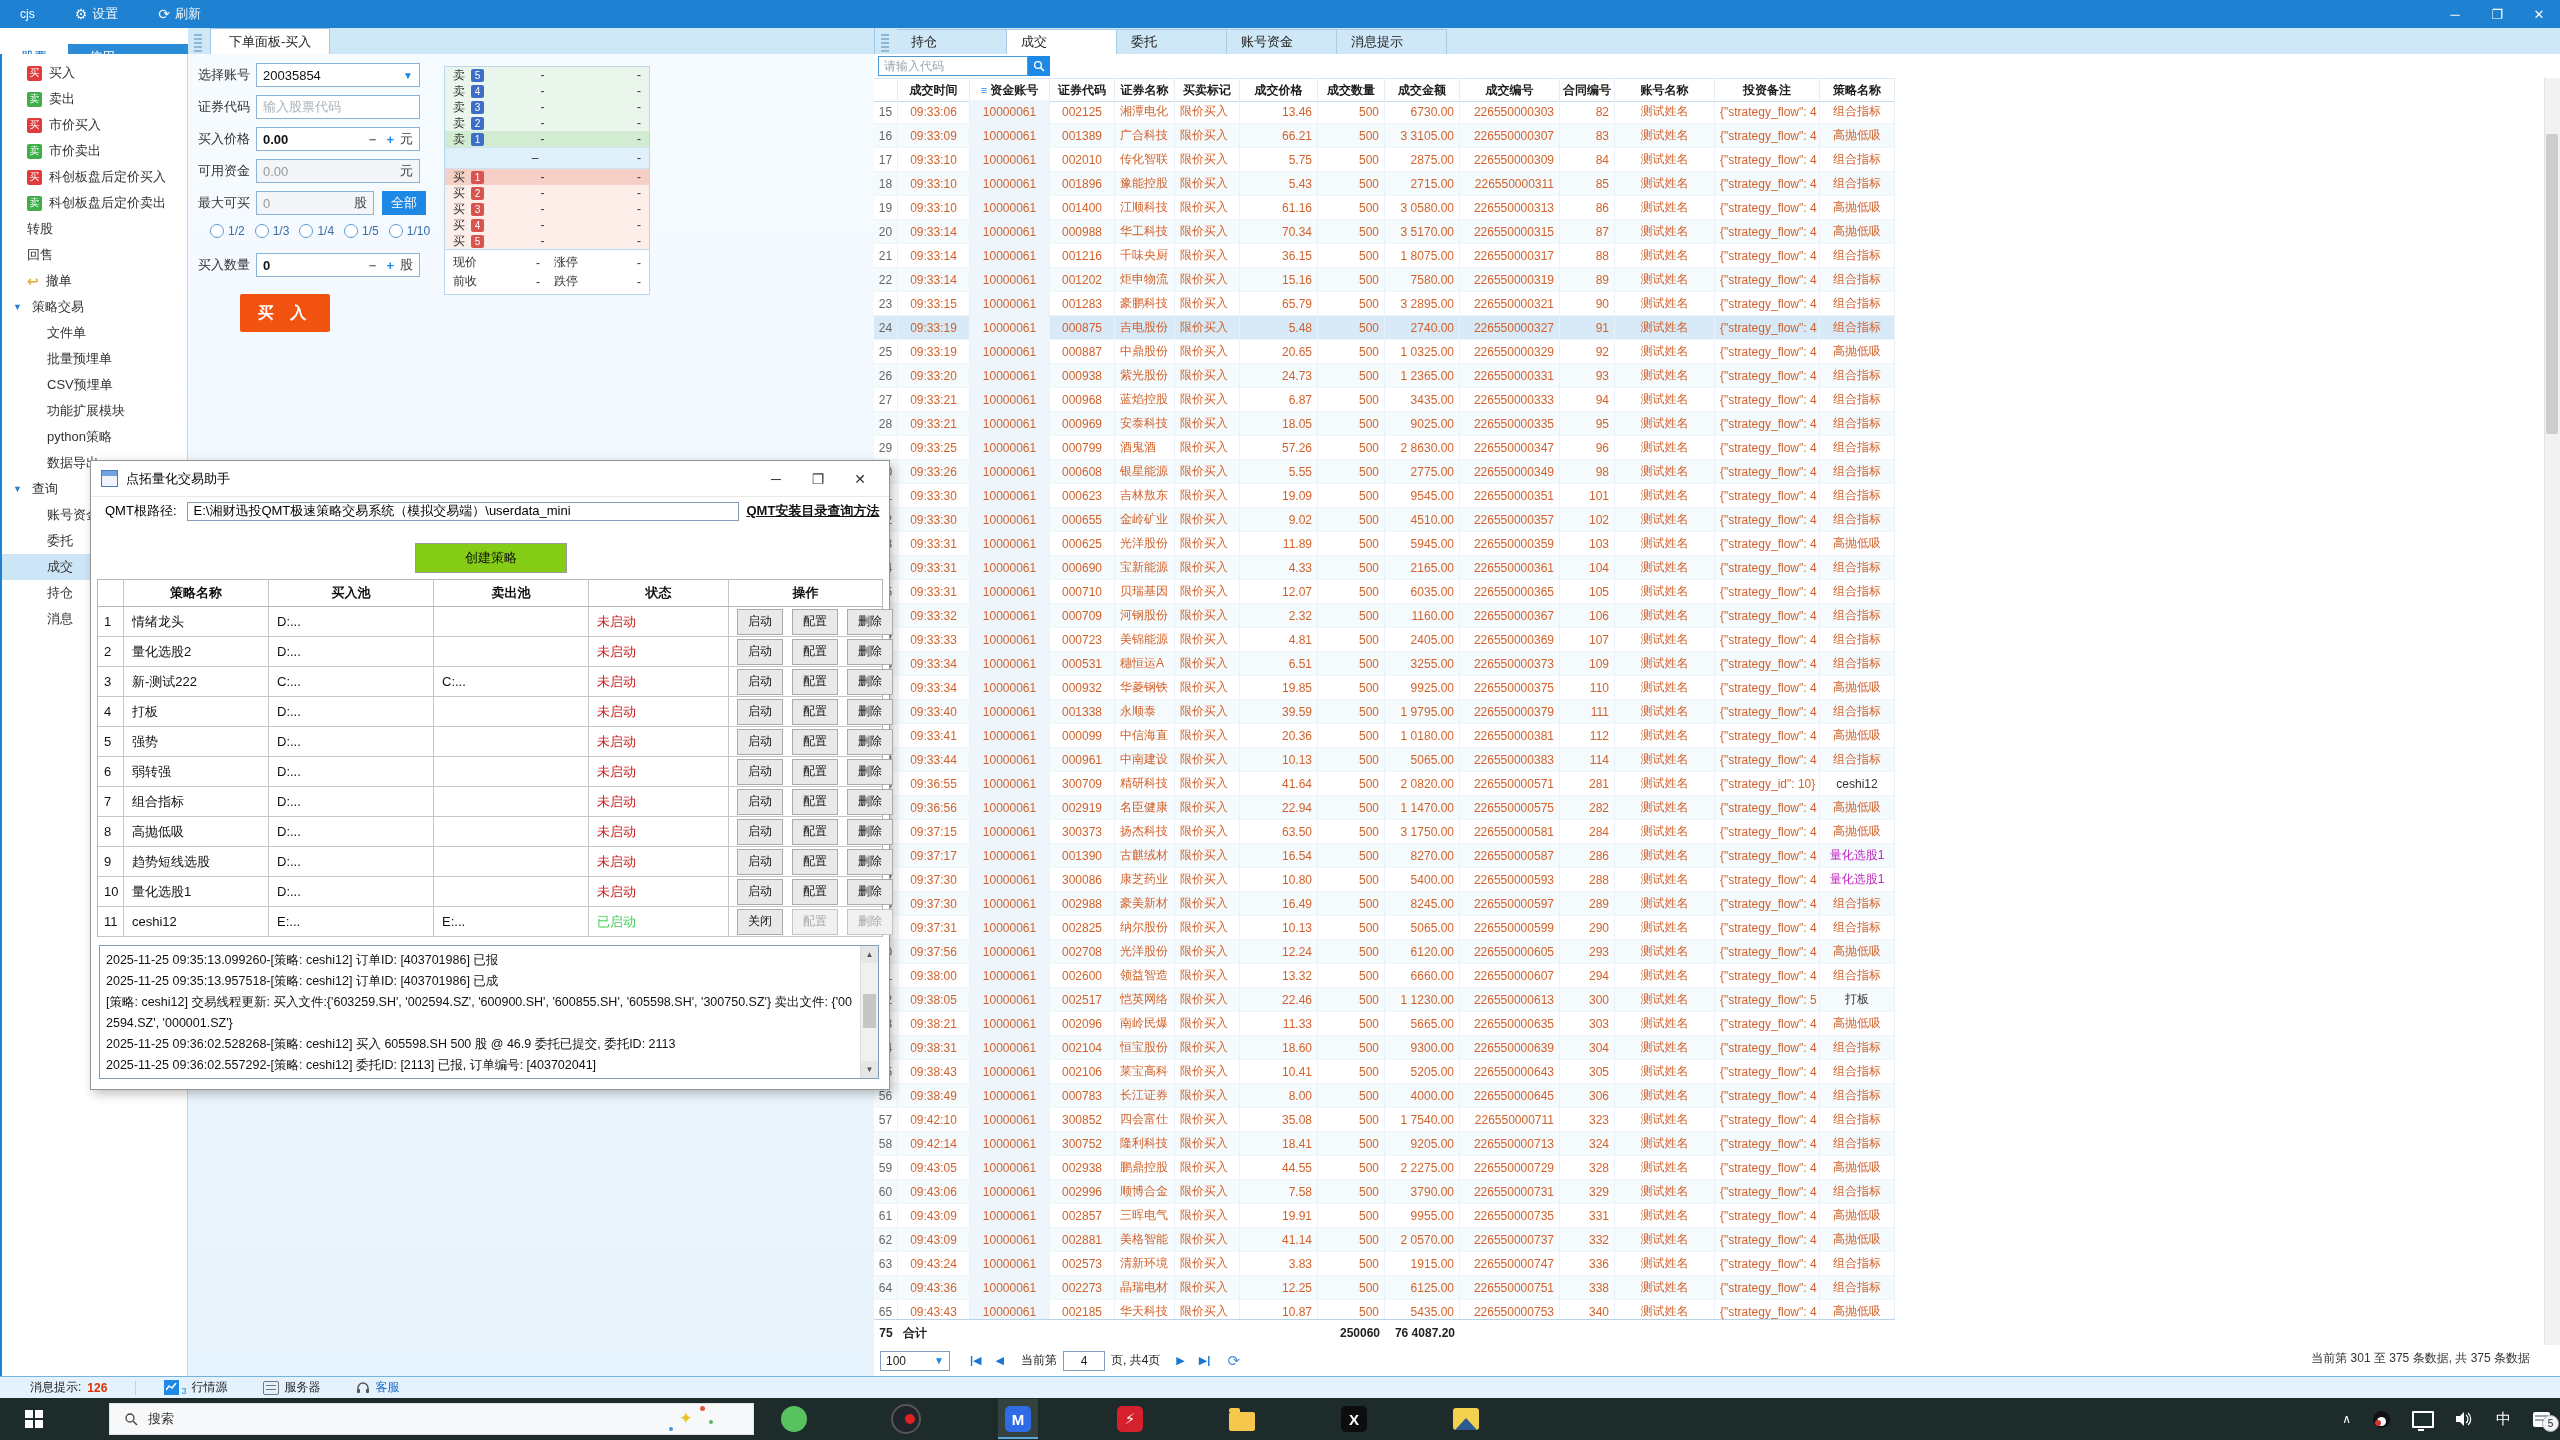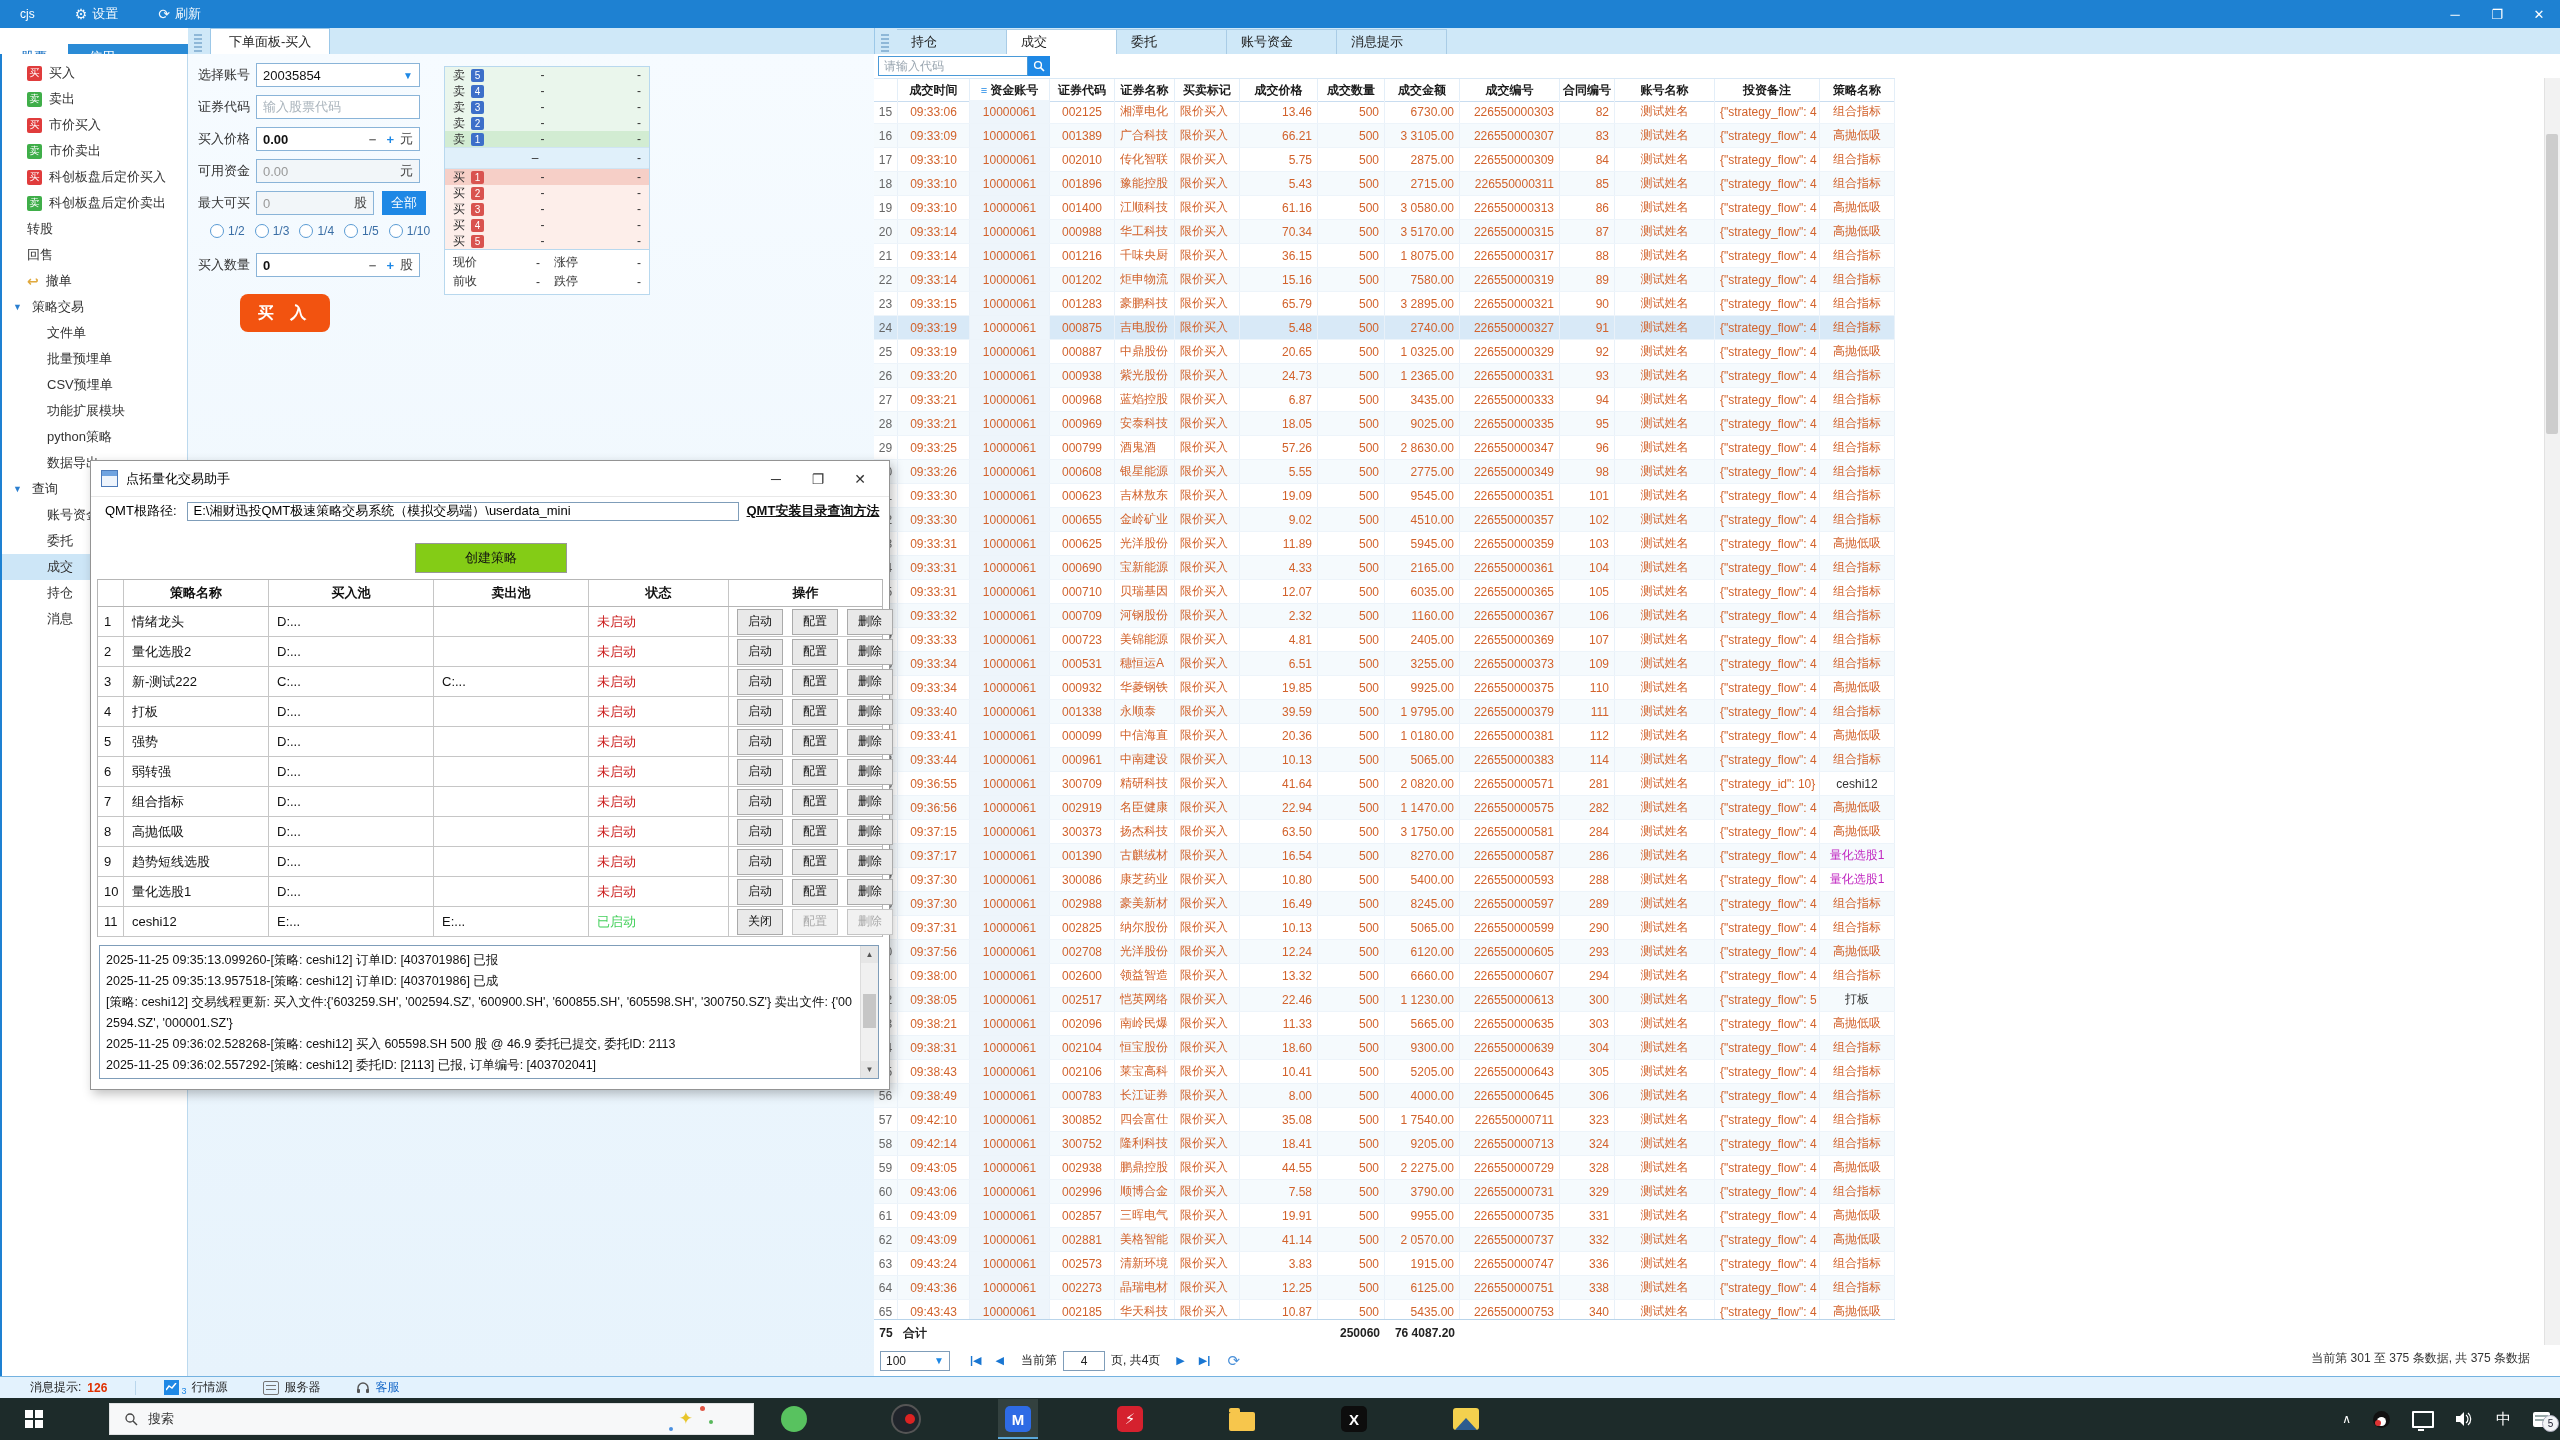--- a/index.html
+++ b/index.html
@@ -40,21 +40,21 @@
   .frm-field.dis{background:#f2f6f9;color:#999}
   .frm-field .ph{color:#aab4bc}
   .frm-field .sp{flex:1}
   .minus{color:#777;font-weight:bold;margin-right:10px}
   .plus{color:#1e88e5;font-weight:bold;margin-right:6px}
   .unit{color:#444}
   .sel-arrow{color:#1e88e5;font-size:10px}
   .allbtn{width:44px;height:24px;background:#1e88e5;color:#fff;font-size:13px;display:flex;align-items:center;justify-content:center;margin-left:8px}
   .radio{width:12px;height:12px;border:1px solid #5a9bd4;border-radius:50%;background:#fff;margin-right:4px}
   .frac{display:flex;align-items:center;font-size:12px;color:#3a6ea5;margin-right:10px}
-  #buybtn{position:absolute;left:52px;top:240px;width:90px;height:38px;background:#f25310;color:#fff;font-size:16px;font-weight:bold;display:flex;align-items:center;justify-content:center;letter-spacing:6px;border-radius:8px}
+  #buybtn{position:absolute;left:52px;top:240px;width:90px;height:38px;background:#f25310;color:#fff;font-size:16px;font-weight:bold;display:flex;align-items:center;justify-content:center;letter-spacing:6px;border-radius:2px}
   
   #quote{position:absolute;left:256px;top:12px;width:204px;border:1px solid #b8d8ee;background:#fff;font-size:12px}
   .q-row{height:16px;display:flex;align-items:center;padding:0 8px}
   .q-row .q-lab{width:16px;color:#333}
   .q-num{width:13px;height:13px;border-radius:2px;color:#fff;font-size:10px;display:flex;align-items:center;justify-content:center;margin-left:2px}
   .q-num.s{background:#3d6fc9}.q-num.b{background:#d9534f}
   .q-price{flex:1;text-align:center;color:#333}
   .q-vol{width:40px;text-align:right;color:#333}
   .q-sell{background:#eaf6ec}.q-sell1{background:#d2ecd2}
   .q-mid{height:20px;background:#e0f0fa;border-top:1px solid #cfe4f2;border-bottom:1px solid #cfe4f2}

